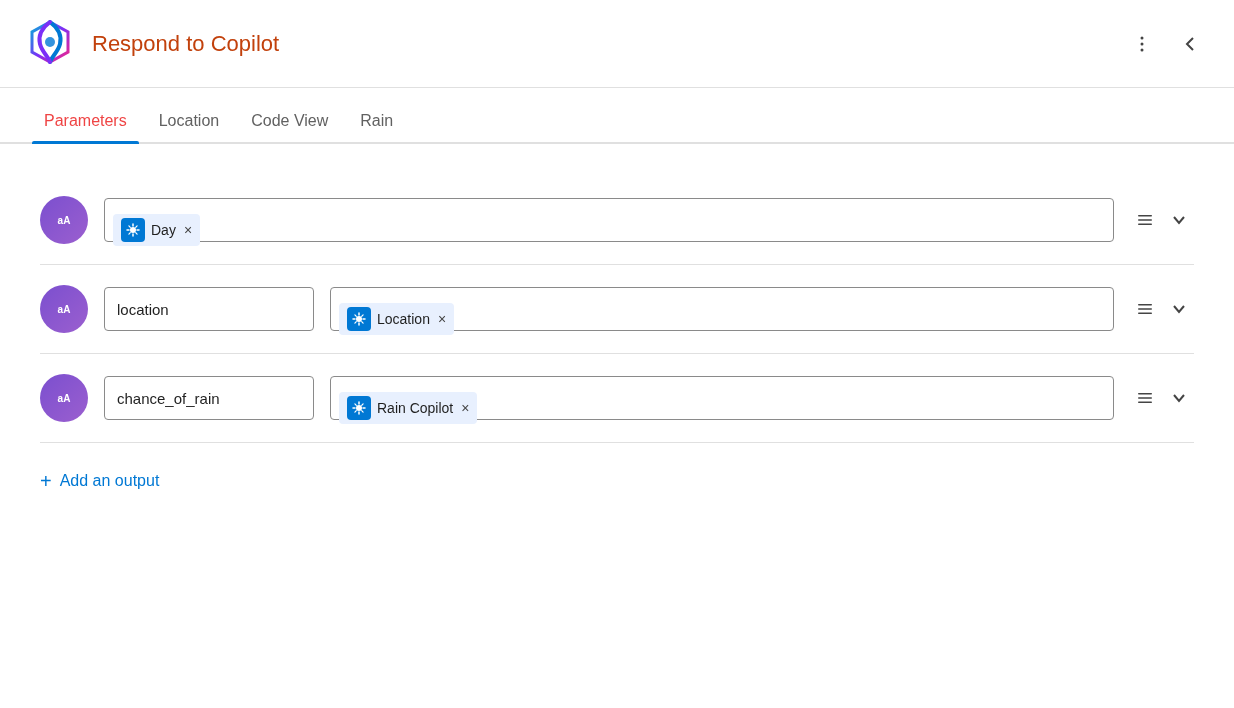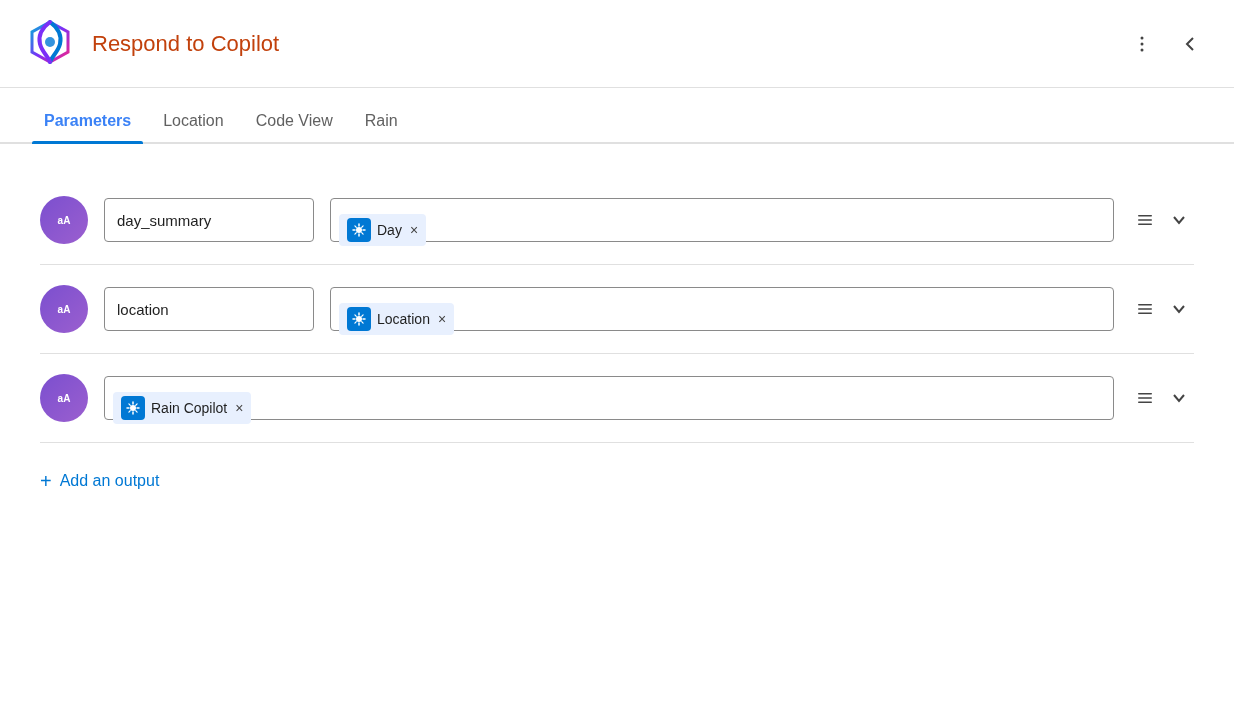--- a/index.html
+++ b/index.html
@@ -68,22 +68,22 @@
       font-size: 16px;
       font-weight: 400;
       color: #616161;
       cursor: pointer;
       border: none;
       background: transparent;
       position: relative;
       white-space: nowrap;
     }
     .tab.active {
-      font-weight: 700;
-      color: #3b82f6;
+      font-weight: 400;
+      color: #ef4444;
     }
     .tab.active::after {
       content: '';
       position: absolute;
       bottom: -2px;
       left: 0;
       right: 0;
       height: 3px;
       background: #0078d4;
       border-radius: 2px 2px 0 0;
@@ -262,23 +262,20 @@
   <button class="tab">Code View</button>
   <button class="tab">Rain</button>
 </div>
 
 <div class="content">
 
   <div class="param-row">
     <div class="avatar">
       <span class="avatar-text">aA</span>
     </div>
-    <div class="param-name-box">
-      <span>day_summary</span>
-    </div>
     <div class="param-value-box">
       <div class="value-tag">
         <div class="value-tag-icon">
           <svg viewBox="0 0 14 14" xmlns="http://www.w3.org/2000/svg">
             <circle cx="7" cy="7" r="3" fill="white"></circle>
             <line x1="7" y1="1" x2="7" y2="3" stroke="white" stroke-width="1.5" stroke-linecap="round"></line>
             <line x1="7" y1="11" x2="7" y2="13" stroke="white" stroke-width="1.5" stroke-linecap="round"></line>
             <line x1="1" y1="7" x2="3" y2="7" stroke="white" stroke-width="1.5" stroke-linecap="round"></line>
             <line x1="11" y1="7" x2="13" y2="7" stroke="white" stroke-width="1.5" stroke-linecap="round"></line>
             <line x1="2.9" y1="2.9" x2="4.3" y2="4.3" stroke="white" stroke-width="1.2" stroke-linecap="round"></line>
@@ -346,20 +343,23 @@
           <polyline points="4 6 9 12 14 6"></polyline>
         </svg>
       </button>
     </div>
   </div>
 
   <div class="param-row">
     <div class="avatar">
       <span class="avatar-text">aA</span>
     </div>
+    <div class="param-name-box">
+      <span>chance_of_rain</span>
+    </div>
     <div class="param-value-box">
       <div class="value-tag">
         <div class="value-tag-icon">
           <svg viewBox="0 0 14 14" xmlns="http://www.w3.org/2000/svg">
             <circle cx="7" cy="7" r="3" fill="white"></circle>
             <line x1="7" y1="1" x2="7" y2="3" stroke="white" stroke-width="1.5" stroke-linecap="round"></line>
             <line x1="7" y1="11" x2="7" y2="13" stroke="white" stroke-width="1.5" stroke-linecap="round"></line>
             <line x1="1" y1="7" x2="3" y2="7" stroke="white" stroke-width="1.5" stroke-linecap="round"></line>
             <line x1="11" y1="7" x2="13" y2="7" stroke="white" stroke-width="1.5" stroke-linecap="round"></line>
             <line x1="2.9" y1="2.9" x2="4.3" y2="4.3" stroke="white" stroke-width="1.2" stroke-linecap="round"></line>

